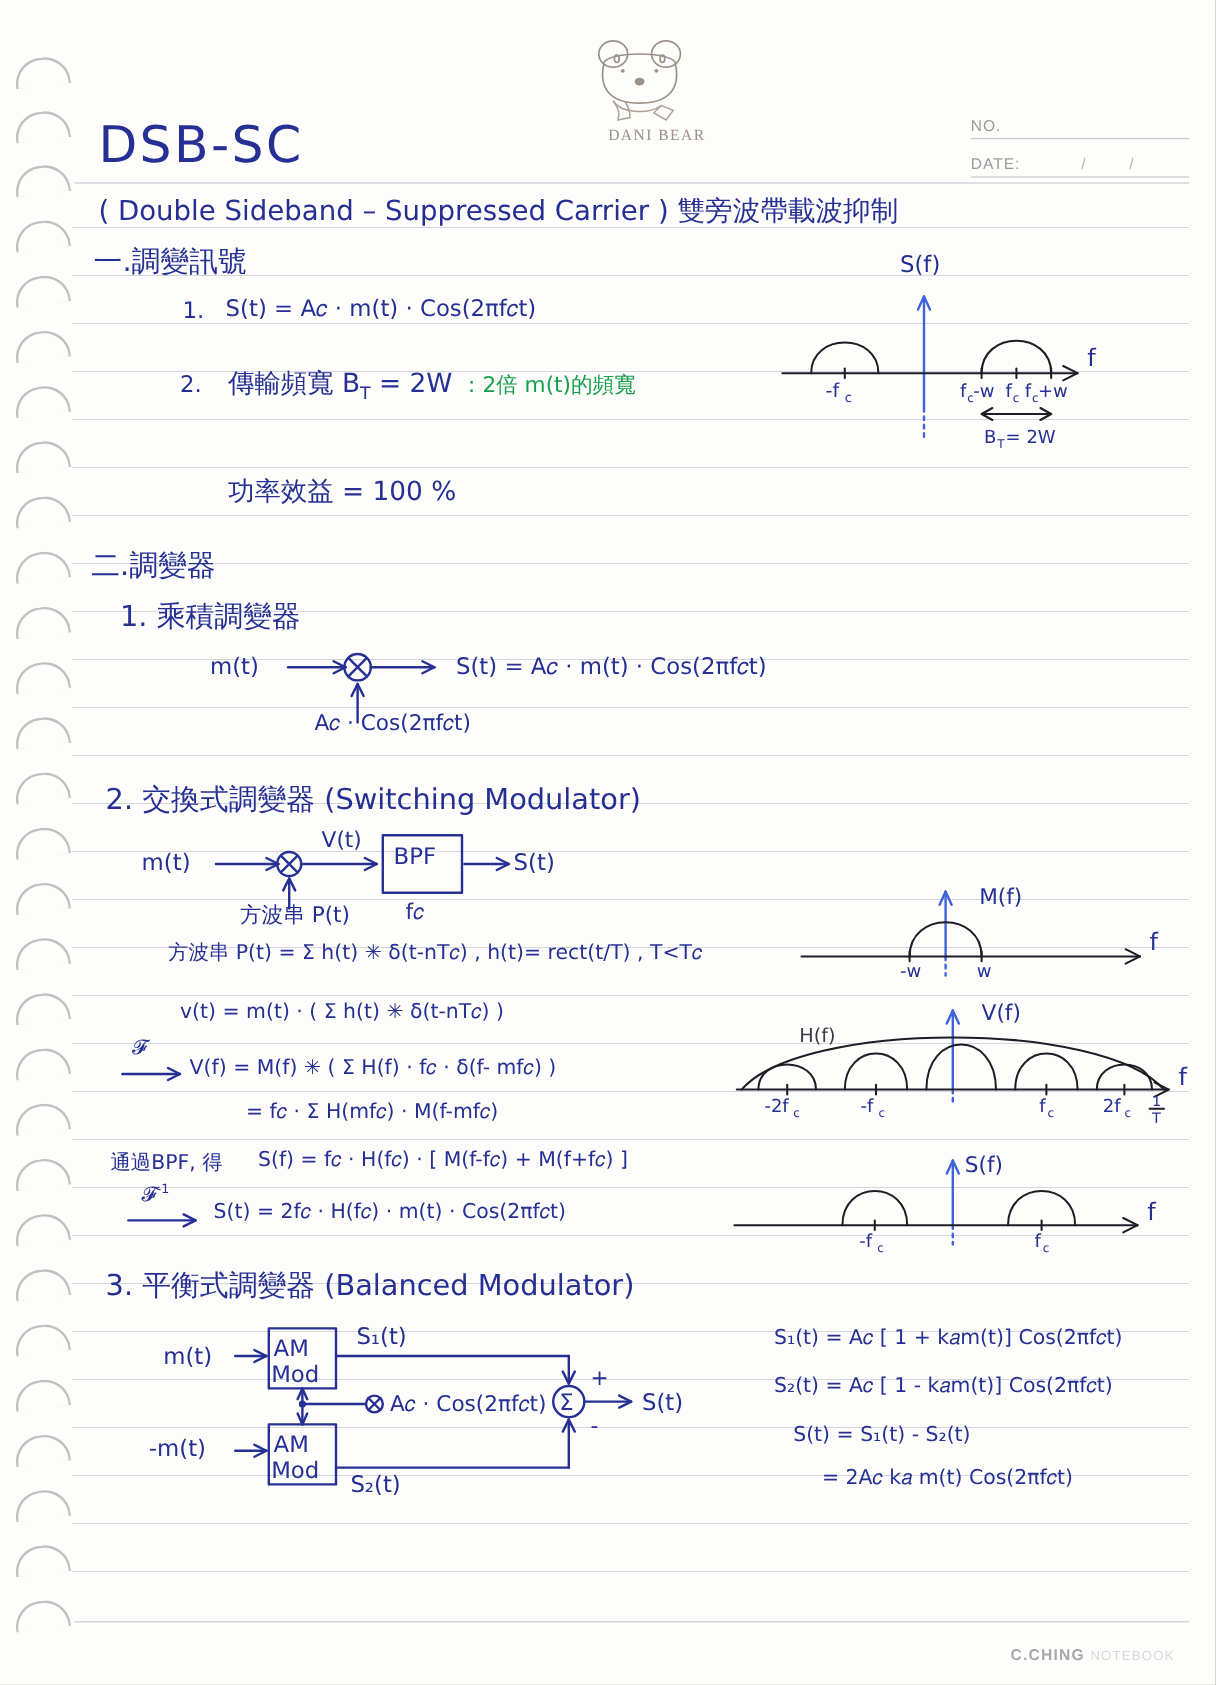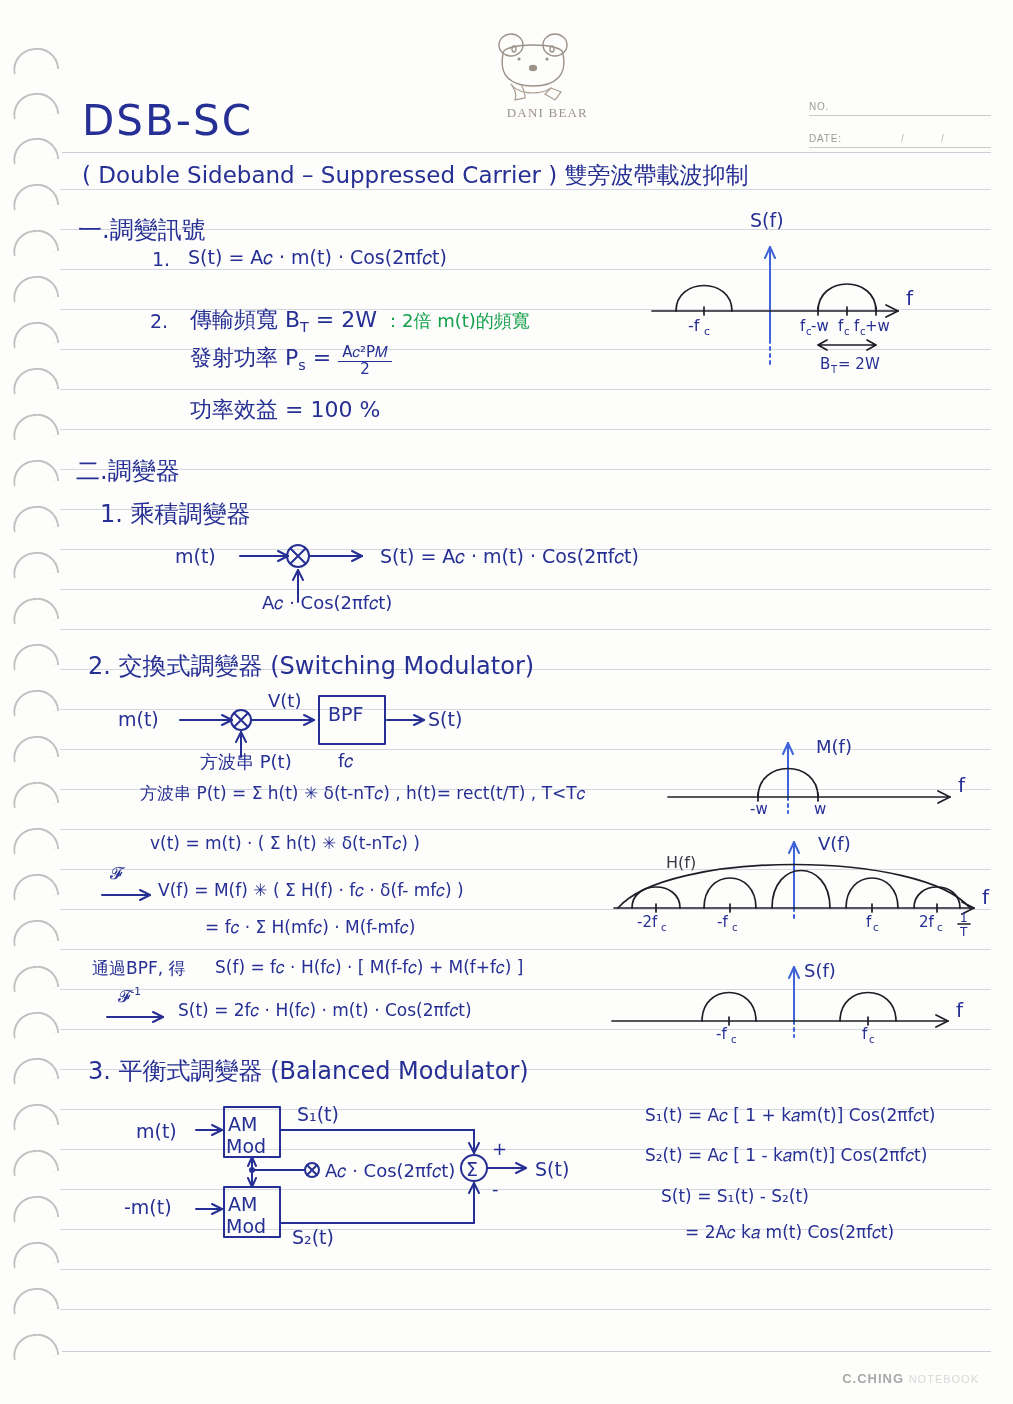--- a/index.html
+++ b/index.html
@@ -26,21 +26,21 @@
   .hand{font-family:"DejaVu Sans",sans-serif;color:#262f93;font-weight:500;}
   .abs{position:absolute;white-space:nowrap;}
 
   
   #logo{position:absolute;left:478px;top:28px;width:110px;text-align:right;}
   .bearsvg{display:block;margin:0 auto;}
   .brand{font-family:"Liberation Serif",serif;font-variant:small-caps;
     letter-spacing:1.2px;color:#9c9289;font-size:13px;margin-top:1px;}
 
   .metabox{position:absolute;right:22px;top:84px;width:182px;color:#9a9a9a;
-    font-size:10px;letter-spacing:.8px;font-family:"Liberation Sans",sans-serif;}
+    font-size:13px;letter-spacing:.8px;font-family:"Liberation Sans",sans-serif;}
   .metarow{position:relative;height:31px;border-bottom:1px solid #c9c9c9;}
   .metarow span{position:absolute;bottom:3px;}
   .metarow .lbl{left:0;}
   .metarow .sl1{left:92px;color:#b8b8b8;}
   .metarow .sl2{left:132px;color:#b8b8b8;}
 
   #title{position:absolute;left:82px;top:96px;font-size:42px;letter-spacing:2px;}
   .titlerule{position:absolute;left:62px;right:22px;top:152px;height:1px;background:#c8cdd6;}
 
   .subtitle{left:82px;top:160px;font-size:23px;}
@@ -137,38 +137,31 @@
       <span class="sl1">/</span>
       <span class="sl2">/</span>
     </div>
   </div>
 
   <div id="title" class="hand">DSB-SC</div>
   <div class="titlerule"></div>
 
   <div class="abs hand subtitle">( Double Sideband – Suppressed  Carrier ) 雙旁波帶載波抑制</div>
 
-  <div class="abs hand h1" style="left:78px;top:214px">一.調變訊號</div>
+  <div class="abs hand h1" style="left:78px;top:202px">一.調變訊號</div>
 
   <div class="abs hand eq" style="left:152px;top:248px">1.</div>
   <div class="abs hand eq" style="left:188px;top:246px">S(t) =  A𝑐 · m(t) · Cos(2πf𝑐t)</div>
 
   <div class="abs hand eq" style="left:150px;top:310px">2.</div>
   <div class="abs hand h2" style="left:190px;top:305px">
     <span>傳輸頻寬  B</span><sub>T</sub><span> = 2W</span>
     <span class="green sm">：2倍 m(t)的頻寬</span>
   </div>
 
-  <div class="abs hand h2" style="left:190px;top:343px">
-    <span>發射功率  P</span><sub>s</sub><span> = </span>
-    <span class="frac">
-      <span class="n">A𝑐²P𝑀</span>
-      <span class="d">2</span>
-    </span>
-  </div>
 
   <div class="abs hand h2" style="left:190px;top:395px">功率效益 = 100 %</div>
 
   <svg class="abs" style="left:640px;top:205px" width="360" height="180">
     <line class="blueline" x1="130" y1="135" x2="130" y2="42"></line>
     <path class="blueline" d="M130 42 l-5 11 M130 42 l5 11"></path>
     <line class="blueline" x1="130" y1="135" x2="130" y2="160" stroke-dasharray="3 4"></line>
     <line class="dark" x1="12" y1="106" x2="258" y2="106"></line>
     <path class="dark" d="M258 106 l-12 -6 M258 106 l-12 6"></path>
     <path class="dark" d="M36 106 C36 72 92 72 92 106"></path>

